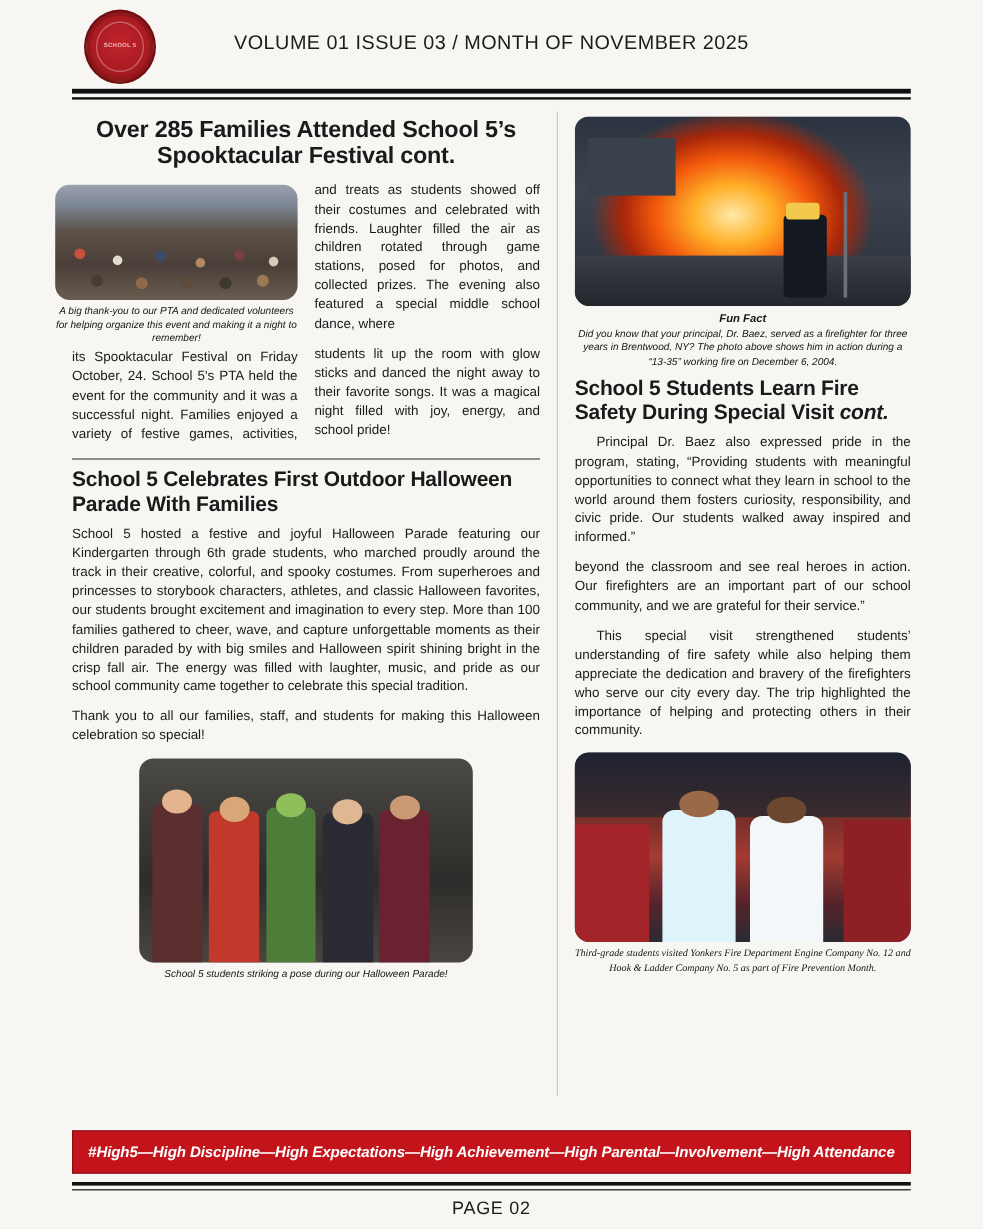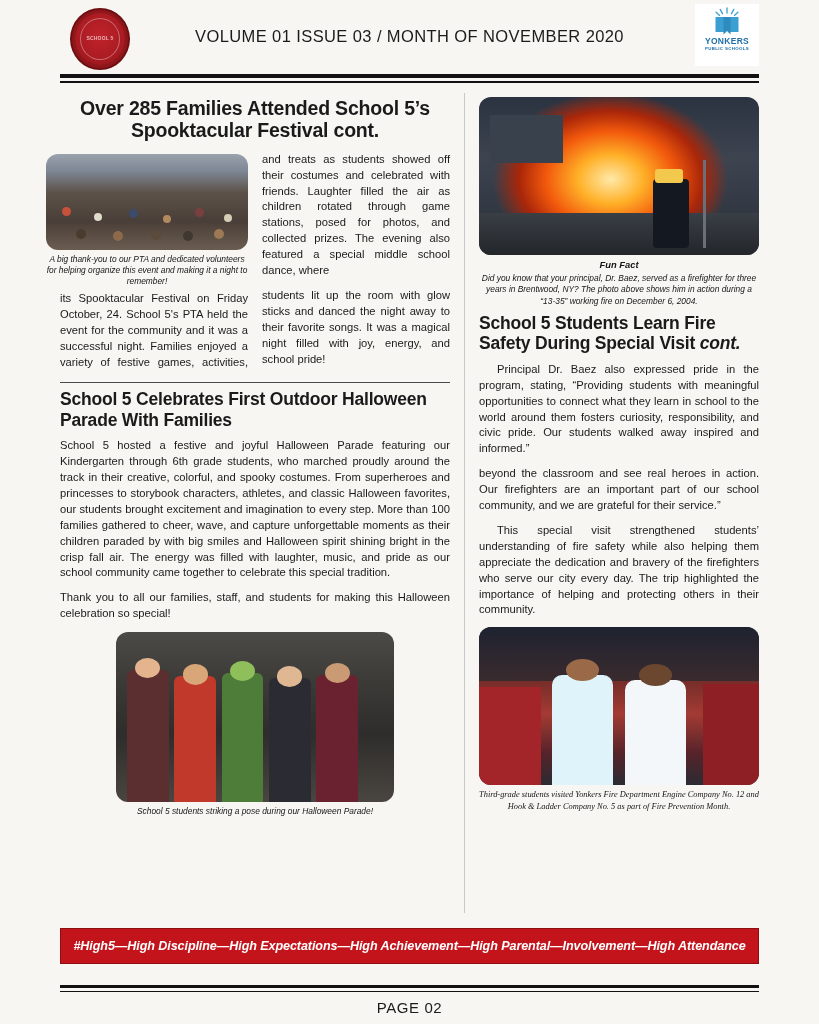--- a/index.html
+++ b/index.html
@@ -95,21 +95,21 @@
 
   .sep-rule{height:1.5px;background:#4a4a4a;margin:8px 0 6px 0;}
 
   
   .float-fig{
     float:right;width:202px;margin:2px 0 4px 10px;
   }
 
   
   .banner{
-    position:absolute;left:60px;right:60px;bottom:60px;
+    position:absolute;left:60px;right:60px;bottom:46px;
     background:#c3141c;border:1px solid #8d0d13;
     height:34px;display:flex;align-items:center;justify-content:center;
   }
   .banner span{
     color:#fff;font-size:12.6px;font-weight:bold;font-style:italic;
     letter-spacing:-.1px;white-space:nowrap;
   }
 
   
   .footer{
@@ -150,37 +150,21 @@
 </style>
 </head>
 <body>
 
 <div class="page">
 
   <div class="masthead">
     <div class="seal">
       <div class="seal-inner">SCHOOL 5</div>
     </div>
-    <div class="volume-line">VOLUME 01 ISSUE 03 / MONTH OF NOVEMBER 2020</div>
-    <div class="ypslogo">
-      <svg width="30" height="28" viewBox="0 0 30 28">
-        <g stroke="#3b9fd1" stroke-width="1.3" stroke-linecap="round">
-          <line x1="15" y1="6" x2="15" y2="1"></line>
-          <line x1="10.5" y1="6.6" x2="8.2" y2="2.4"></line>
-          <line x1="19.5" y1="6.6" x2="21.8" y2="2.4"></line>
-          <line x1="7.6" y1="8.4" x2="4.1" y2="5.2"></line>
-          <line x1="22.4" y1="8.4" x2="25.9" y2="5.2"></line>
-        </g>
-        <path d="M3.5 10 H13.6 V25 H3.5 Z" fill="#3b9fd1"></path>
-        <path d="M16.4 10 H26.5 V25 H16.4 Z" fill="#3b9fd1"></path>
-        <path d="M11.5 10 H18.5 V27.5 L15 24 L11.5 27.5 Z" fill="#2d8cbd"></path>
-      </svg>
-      <div class="yname">YONKERS</div>
-      <div class="ysub">PUBLIC SCHOOLS</div>
-    </div>
+    <div class="volume-line">VOLUME 01 ISSUE 03 / MONTH OF NOVEMBER 2025</div>
   </div>
   <div class="rule-thick"></div>
   <div class="rule-thin"></div>
 
   <div class="columns">
 
     <div class="col-left">
 
       <h1 class="head">Over 285 Families Attended School 5’s Spooktacular Festival cont.</h1>
 

